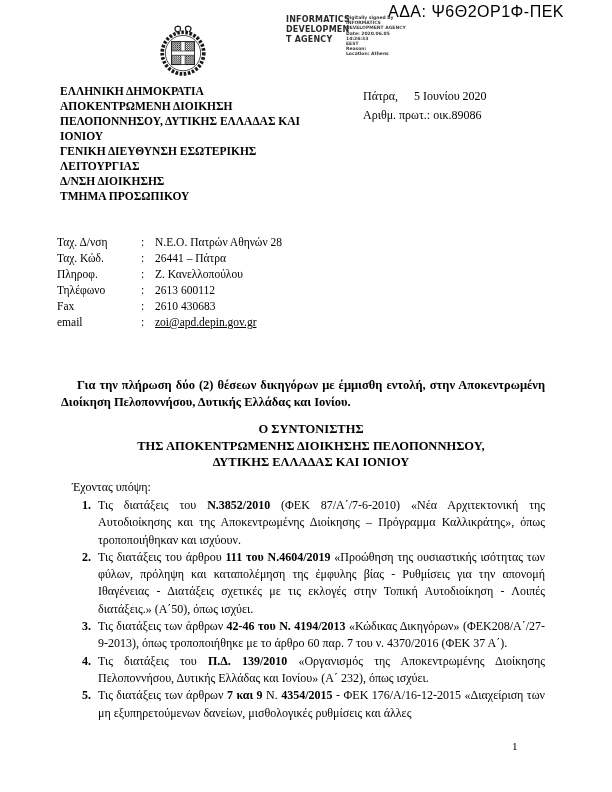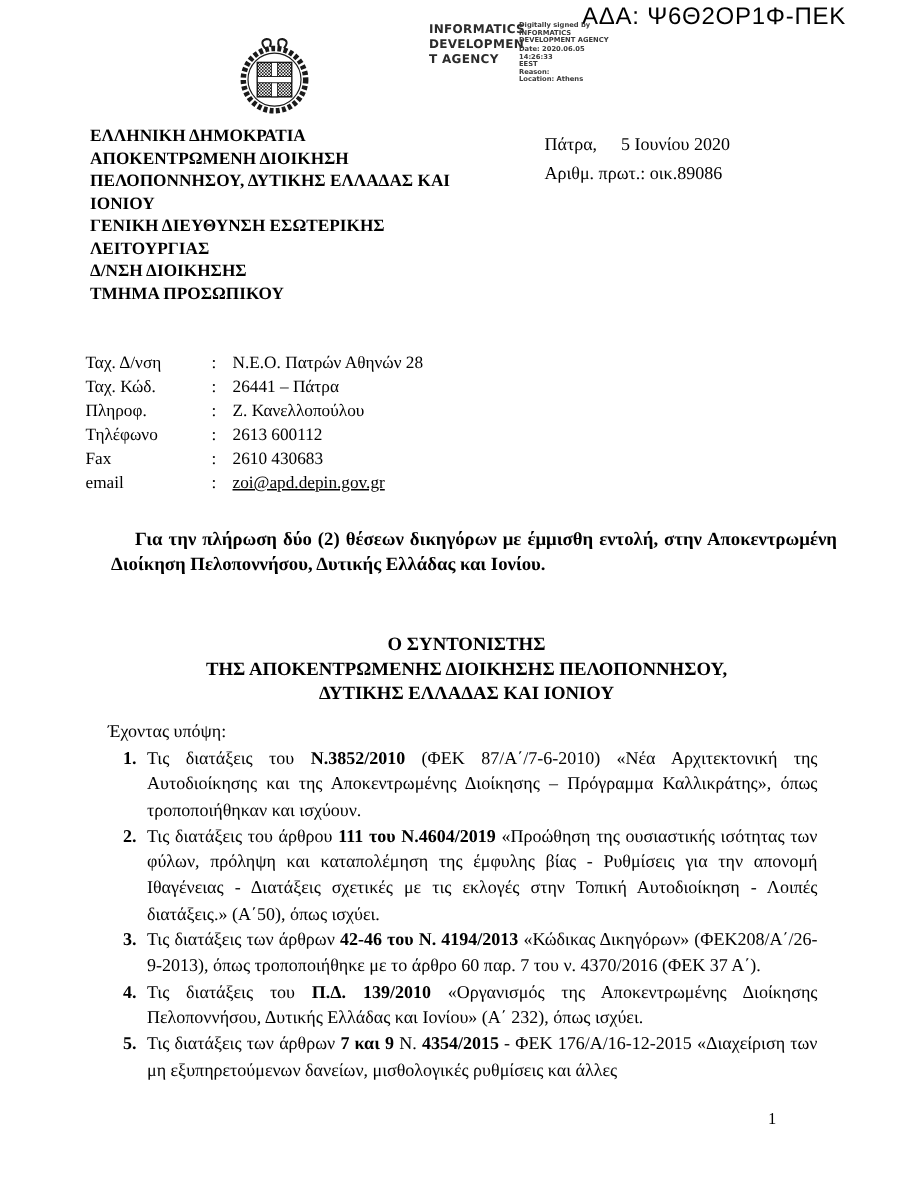--- a/index.html
+++ b/index.html
@@ -32,23 +32,23 @@
     position:absolute; left:57px; top:236px; width:320px;
     font-size:11.5px;
   }
   .contact .crow { display:grid; grid-template-columns:84px 14px auto; height:16px; align-items:baseline; }
   .contact .cval.u { text-decoration:underline; }
   .title {
     position:absolute; left:57px; top:348px; width:488px; text-align:center;
     font-weight:bold; font-size:13px; text-decoration:underline; letter-spacing:0.3px;
   }
   .subject {
-    position:absolute; left:61px; top:351px; width:484px;
+    position:absolute; left:61px; top:377px; width:484px;
     font-weight:bold; font-size:12.5px; line-height:17px;
-    text-align:justify; text-indent:16px;margin-left:13px;
+    text-align:justify; text-indent:16px;
   }
   .authority {
     position:absolute; left:67px; top:421px; width:488px; text-align:center;
     font-weight:bold; font-size:12.5px; line-height:16.5px;
   }
   .intro { position:absolute; left:72px; top:480px; font-size:12px; }
   .list { position:absolute; left:57px; top:497px; width:488px; }
   .citem {
     position:relative; padding-left:41px; text-align:justify;
     font-size:12px; line-height:17.3px;
@@ -157,20 +157,20 @@
       <div>Ο ΣΥΝΤΟΝΙΣΤΗΣ</div>
       <div>ΤΗΣ ΑΠΟΚΕΝΤΡΩΜΕΝΗΣ ΔΙΟΙΚΗΣΗΣ ΠΕΛΟΠΟΝΝΗΣΟΥ,</div>
       <div>ΔΥΤΙΚΗΣ ΕΛΛΑΔΑΣ ΚΑΙ ΙΟΝΙΟΥ</div>
     </div>
 
   <div class="intro">Έχοντας υπόψη:</div>
 
   <div class="list">
       <div class="citem"><span class="num">1.</span><span>Τις διατάξεις του </span><span class="b">Ν.3852/2010</span><span> (ΦΕΚ 87/Α΄/7-6-2010) «Νέα Αρχιτεκτονική της Αυτοδιοίκησης και της Αποκεντρωμένης Διοίκησης – Πρόγραμμα Καλλικράτης», όπως τροποποιήθηκαν και ισχύουν.</span></div>
       <div class="citem"><span class="num">2.</span><span>Τις διατάξεις του άρθρου </span><span class="b">111 του Ν.4604/2019</span><span> «Προώθηση της ουσιαστικής ισότητας των φύλων, πρόληψη και καταπολέμηση της έμφυλης βίας - Ρυθμίσεις για την απονομή Ιθαγένειας - Διατάξεις σχετικές με τις εκλογές στην Τοπική Αυτοδιοίκηση - Λοιπές διατάξεις.» (Α΄50), όπως ισχύει.</span></div>
-      <div class="citem"><span class="num">3.</span><span>Τις διατάξεις των άρθρων </span><span class="b">42-46 του Ν. 4194/2013</span><span> «Κώδικας Δικηγόρων» (ΦΕΚ208/Α΄/26-9-2013), όπως τροποποιήθηκε με το άρθρο 60 παρ. 7 του ν. 4370/2016 (ΦΕΚ 37 Α΄).</span></div>
+      <div class="citem"><span class="num">3.</span><span>Τις διατάξεις των άρθρων </span><span class="b">42-46 του Ν. 4194/2013</span><span> «Κώδικας Δικηγόρων» (ΦΕΚ208/Α΄/27-9-2013), όπως τροποποιήθηκε με το άρθρο 60 παρ. 7 του ν. 4370/2016 (ΦΕΚ 37 Α΄).</span></div>
       <div class="citem"><span class="num">4.</span><span>Τις διατάξεις του </span><span class="b">Π.Δ. 139/2010</span><span> «Οργανισμός της Αποκεντρωμένης Διοίκησης Πελοποννήσου, Δυτικής Ελλάδας και Ιονίου» (Α΄ 232), όπως ισχύει.</span></div>
       <div class="citem"><span class="num">5.</span><span>Τις διατάξεις των άρθρων </span><span class="b">7 και 9</span><span> Ν. </span><span class="b">4354/2015</span><span> - ΦΕΚ 176/Α/16-12-2015 «Διαχείριση των μη εξυπηρετούμενων δανείων, μισθολογικές ρυθμίσεις και άλλες</span></div>
     </div>
 
   <div class="pagenum">1</div>
 
 </div>
 
 </body></html>

